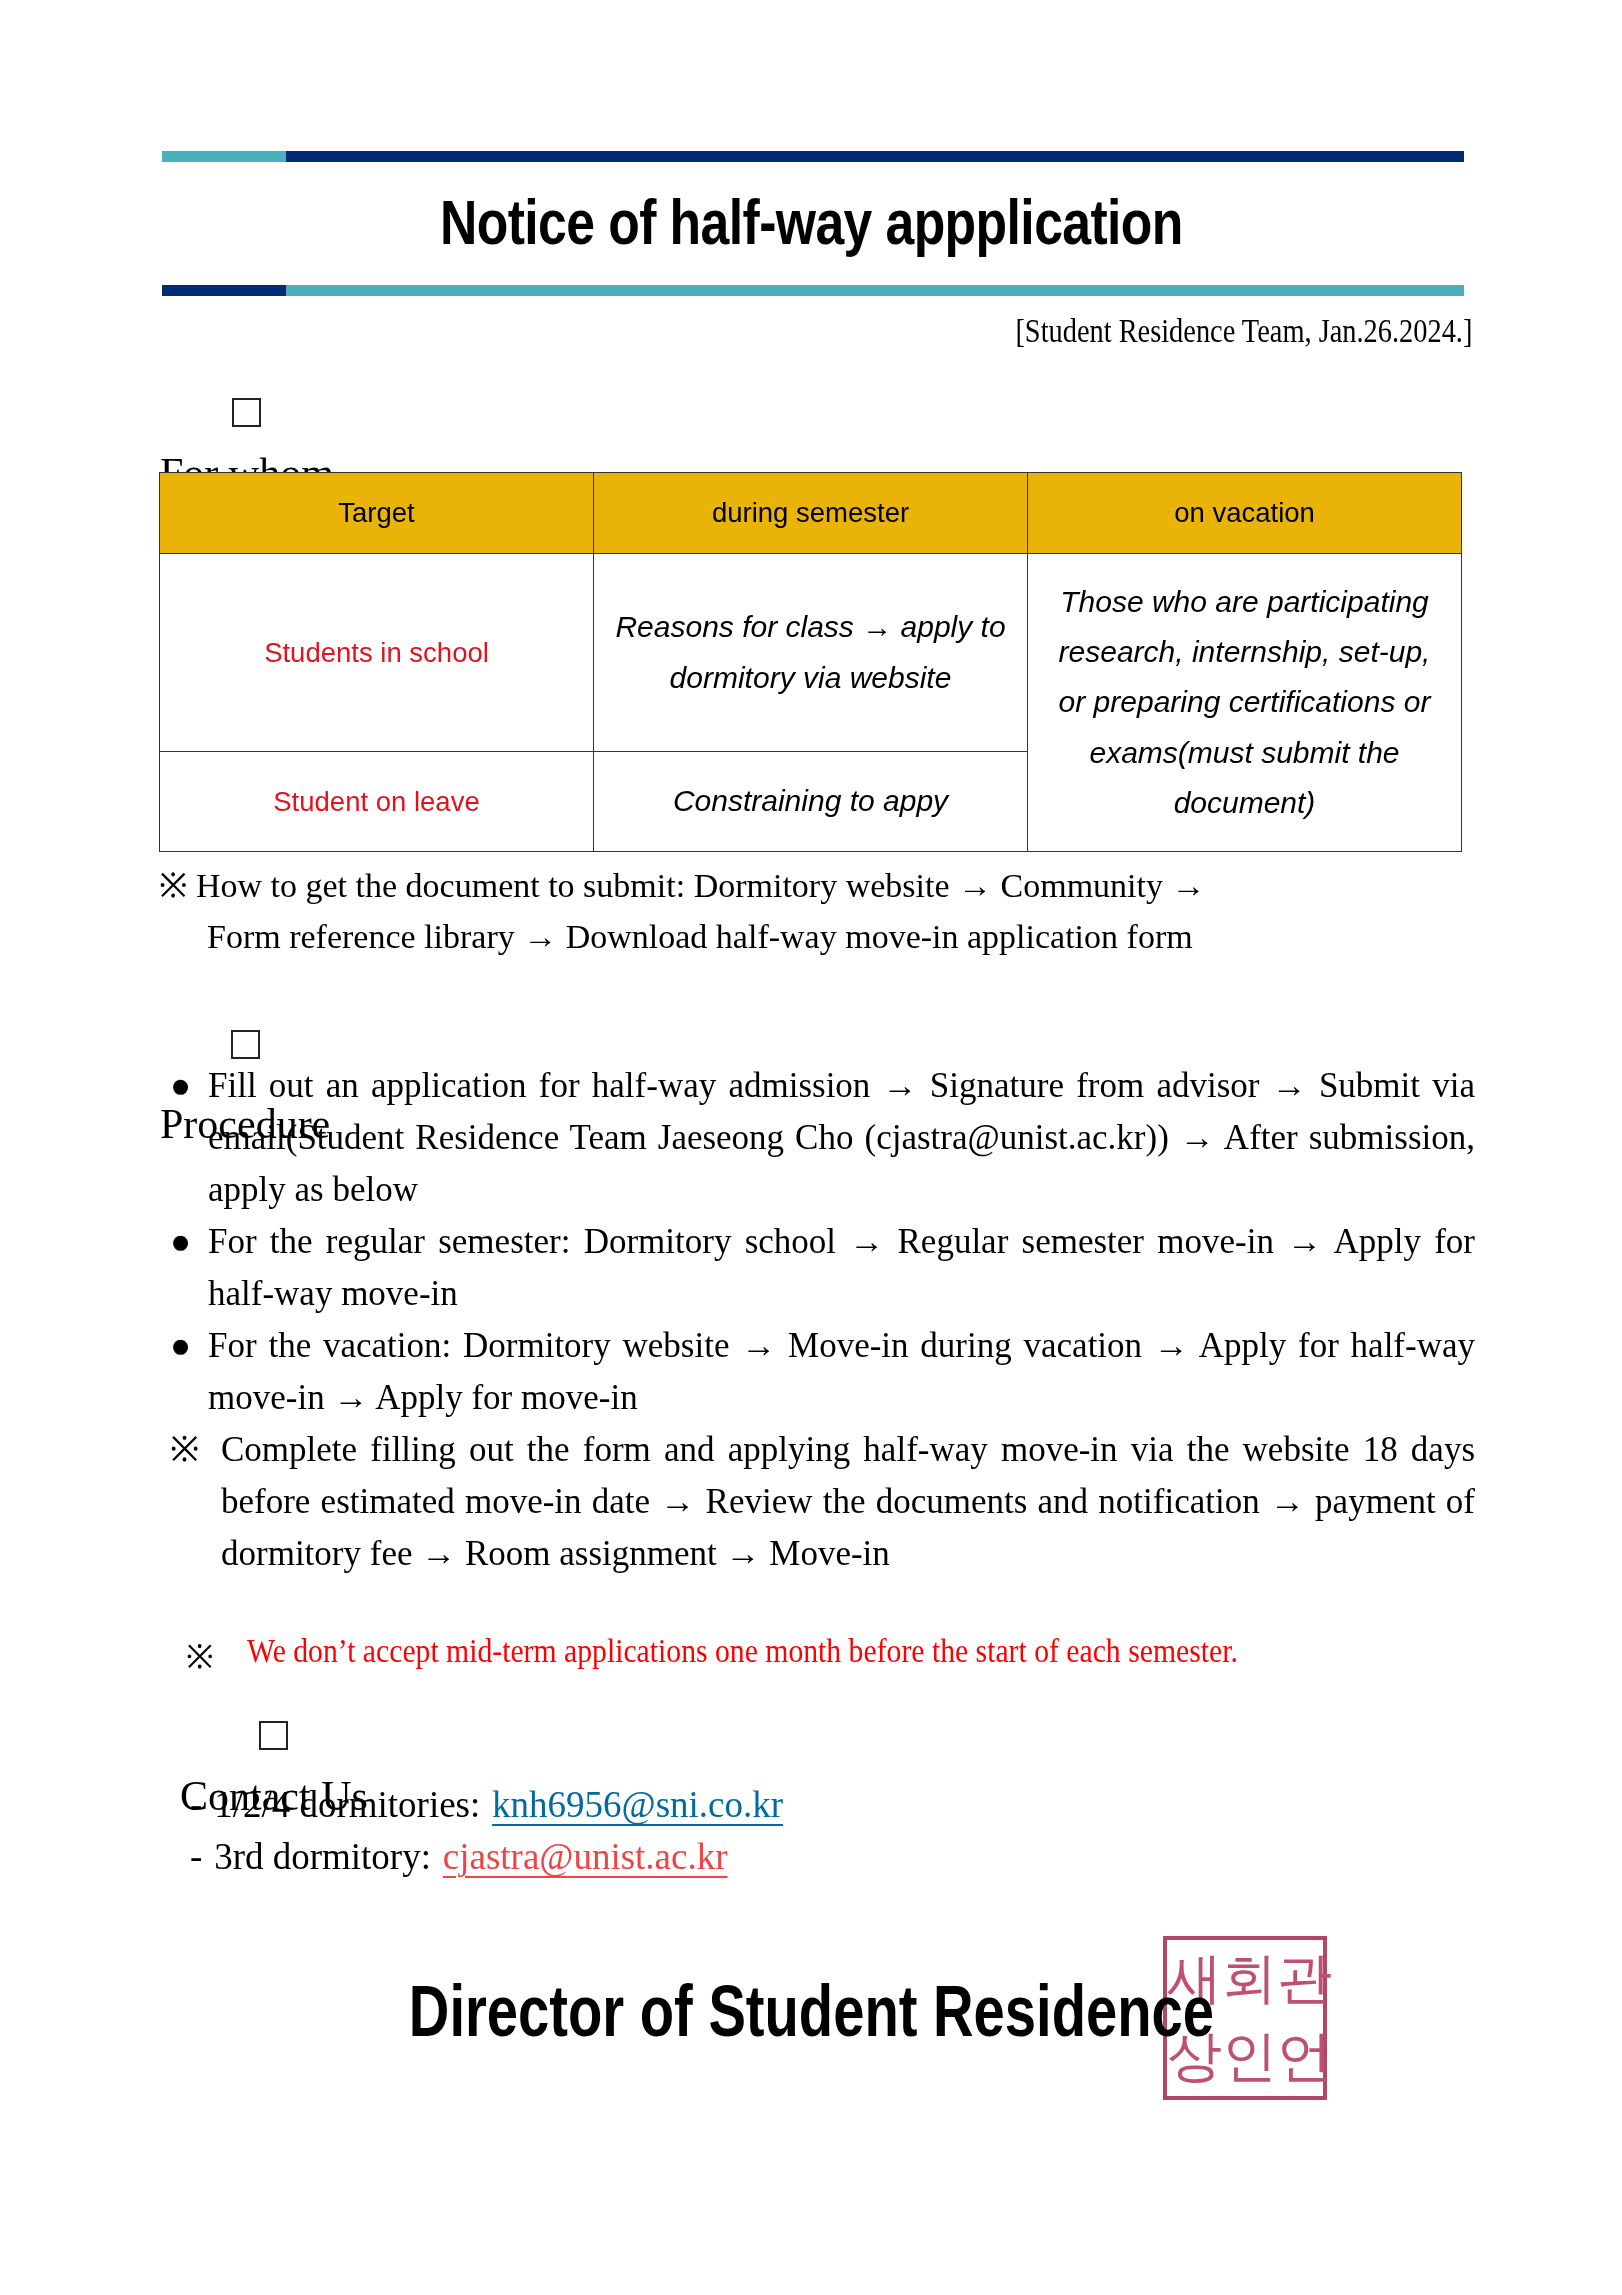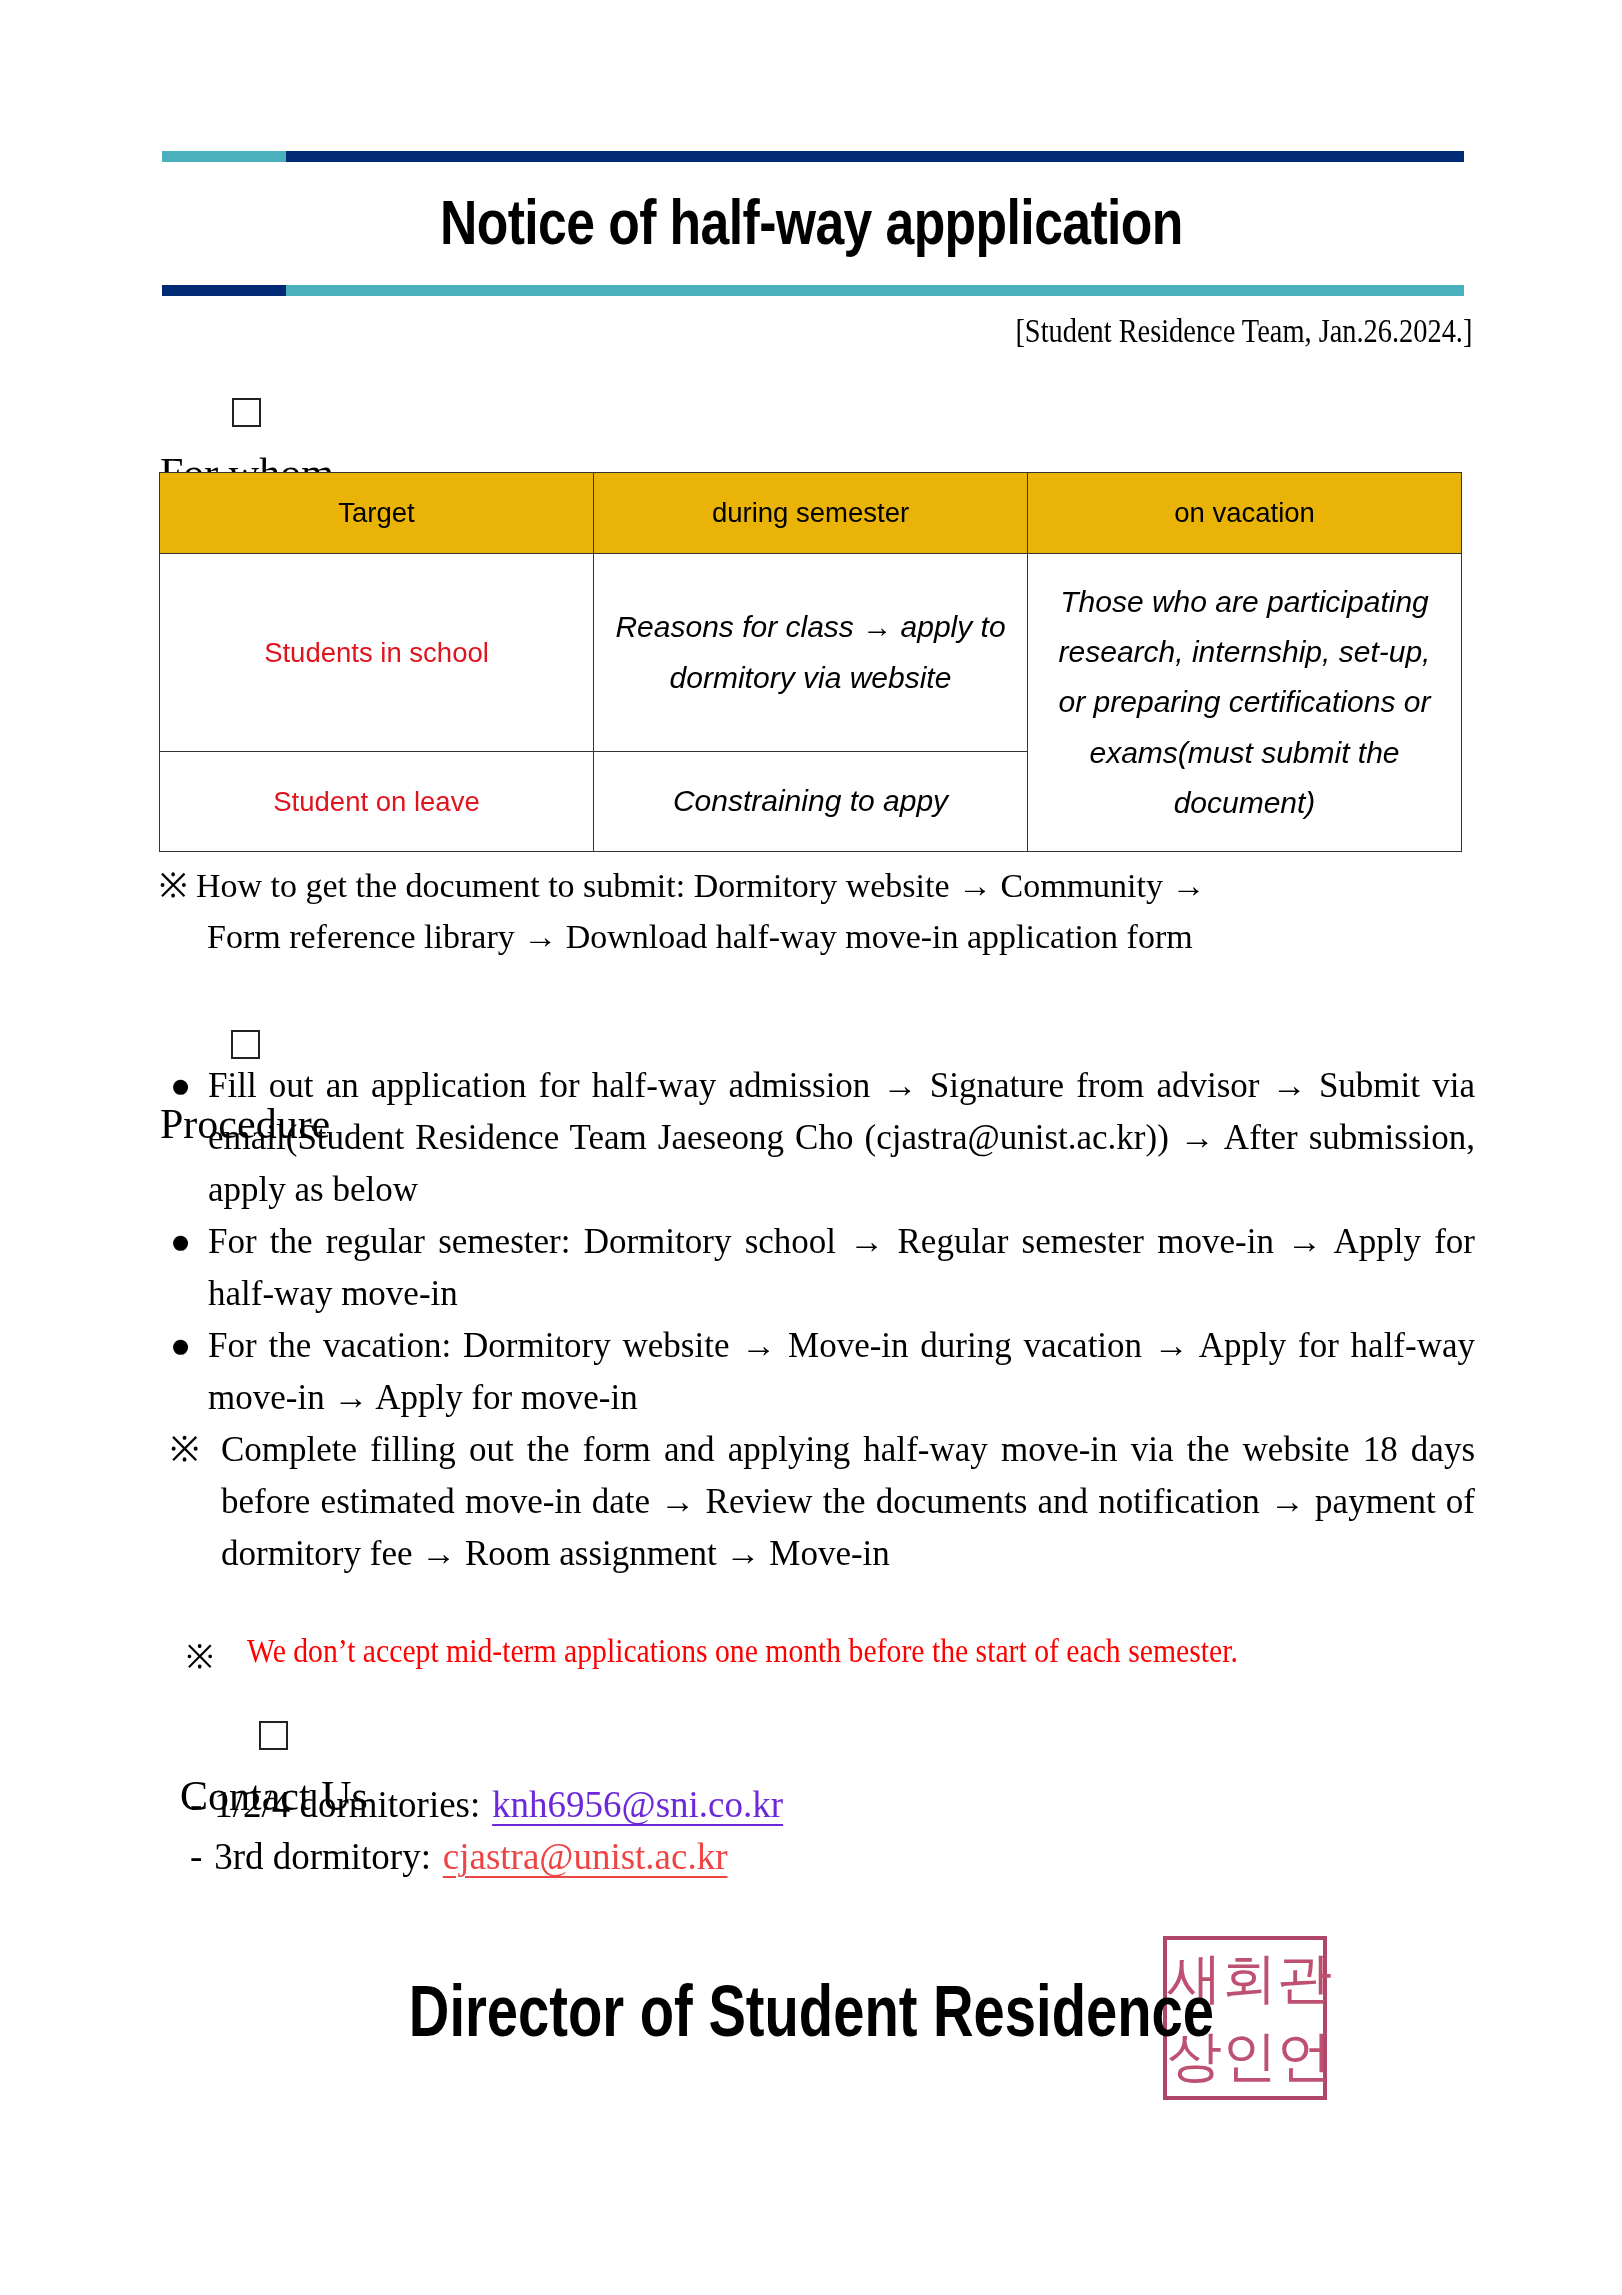--- a/index.html
+++ b/index.html
@@ -60,21 +60,21 @@
 
   .warning {
     position: absolute; top: 1633px; left: 186px; font-family: "Liberation Serif", serif;
     font-size: 33px; display: flex; gap: 33px;
   }
   .warning .w-text { color: #ff0000; transform: scaleX(0.9); transform-origin: left center; white-space: nowrap; }
 
   .contact-list { position: absolute; top: 1779px; left: 190px; font-family: "Liberation Serif", serif; font-size: 37px; line-height: 52px; }
   .contact-row { display: flex; gap: 11.8px; }
   .contact-row a { text-decoration: underline; text-underline-offset: 6.5px; text-decoration-thickness: 2px; }
-  .link-visited { color: #6d28d9; }
+  .link-visited { color: #0369a1; }
   .link-blue { color: #ef4444; }
 
   .signoff {
     position: absolute; top: 1970px; left: 0; width: 1623px; text-align: center;
     font-family: "Liberation Sans", sans-serif; font-weight: bold; font-size: 72px;
     transform: scaleX(0.78); transform-origin: 811px 0; z-index: 2;
   }
   .seal {
     position: absolute; left: 1163px; top: 1936px; width: 164px; height: 164px;
     border: 4.6px solid #a3284f; box-sizing: border-box; color: #b3335a; opacity: 0.85;

